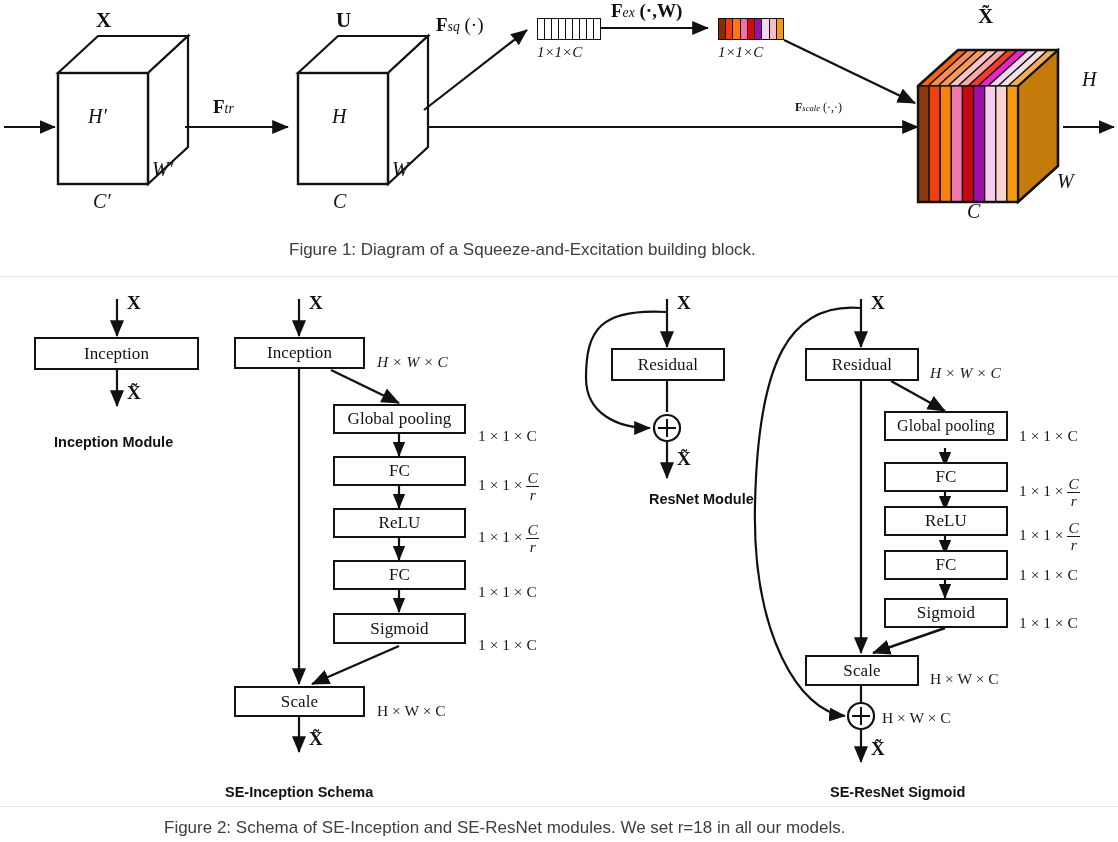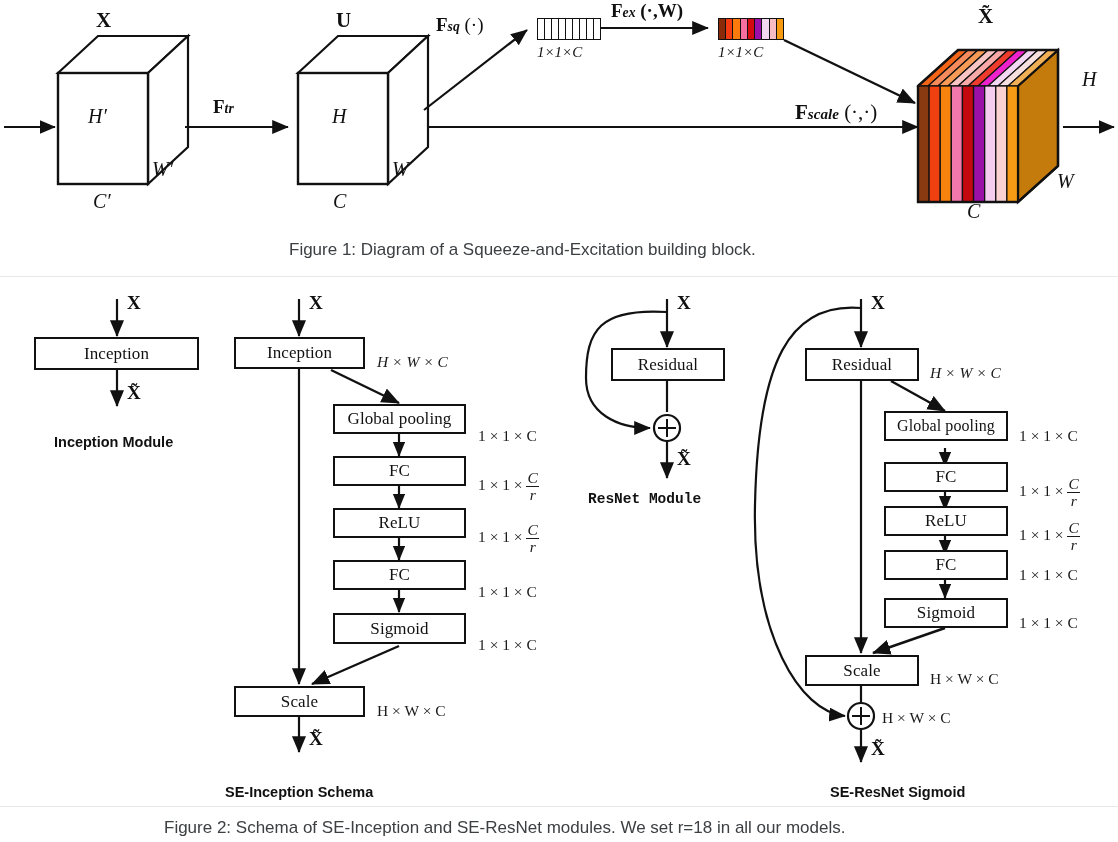--- a/index.html
+++ b/index.html
@@ -10,21 +10,21 @@
     font-family:"Liberation Serif", serif;
     position:relative;
     overflow:hidden;
   }
   .page{position:absolute;left:0;top:0;width:1118px;height:842px;}
 
   
   .t{position:absolute;white-space:nowrap;color:#101010;}
   .math{font-family:"Liberation Serif", serif;font-style:italic;}
   .mathb{font-family:"Liberation Serif", serif;font-weight:bold;font-style:normal;}
-  .sub{font-size:0.72em;font-style:italic;font-weight:bold;}
+  .sub{font-size:0.72em;font-style:italic;}
 
   
   .caption{
     position:absolute;
     font-family:"Liberation Sans", sans-serif;
     font-size:17px;
     color:#3c4043;
     white-space:nowrap;
   }
 
@@ -181,21 +181,21 @@
     </div>
 
     <div class="t" style="left:436px;top:14px;font-size:19px;">
       <span class="mathb">F</span><span class="sub">sq</span>&nbsp;<span>(·)</span>
     </div>
 
     <div class="t" style="left:611px;top:0px;font-size:19px;">
       <span class="mathb">F</span><span class="sub">ex</span>&nbsp;<span class="mathb">(·,W)</span>
     </div>
 
-    <div class="t" style="left:795px;top:100px;font-size:21px;">
+    <div class="t" style="left:795px;top:100px;font-size:12px;">
       <span class="mathb">F</span><span class="sub">scale</span>&nbsp;<span>(·,·)</span>
     </div>
 
     <div class="t math" style="left:537px;top:44px;font-size:15px;">1×1×C</div>
     <div class="t math" style="left:718px;top:44px;font-size:15px;">1×1×C</div>
 
     <div class="caption" style="left:289px;top:240px;">Figure 1: Diagram of a Squeeze-and-Excitation building block.</div>
   </div>
 
   <div class="sep" style="left:0;top:276px;width:1118px;"></div>
@@ -302,21 +302,21 @@
       <div class="dimlab" style="left:377px;top:702px;">H × W × C</div>
 
       <div class="t mathb" style="left:309px;top:728px;font-size:19px;">X̃</div>
       <div class="modtitle" style="left:225px;top:784px;">SE-Inception Schema</div>
     </div>
 
     <div>
       <div class="t mathb" style="left:677px;top:292px;font-size:19px;">X</div>
       <div class="box" style="left:611px;top:348px;width:114px;height:33px;">Residual</div>
       <div class="t mathb" style="left:677px;top:448px;font-size:19px;">X̃</div>
-      <div class="modtitle" style="left:588px;top:491px;font-family:Liberation Mono, monospace;">ResNet Module</div>
+      <div class="modtitle" style="left:649px;top:491px;">ResNet Module</div>
     </div>
 
     <div>
       <div class="t mathb" style="left:871px;top:292px;font-size:19px;">X</div>
 
       <div class="box" style="left:805px;top:348px;width:114px;height:33px;">Residual</div>
       <div class="dimlab it" style="left:930px;top:364px;">H × W × C</div>
 
       <div class="box" style="left:884px;top:411px;width:124px;height:30px;font-size:16px;">Global pooling</div>
       <div class="dimlab" style="left:1019px;top:427px;">1 × 1 × C</div>

